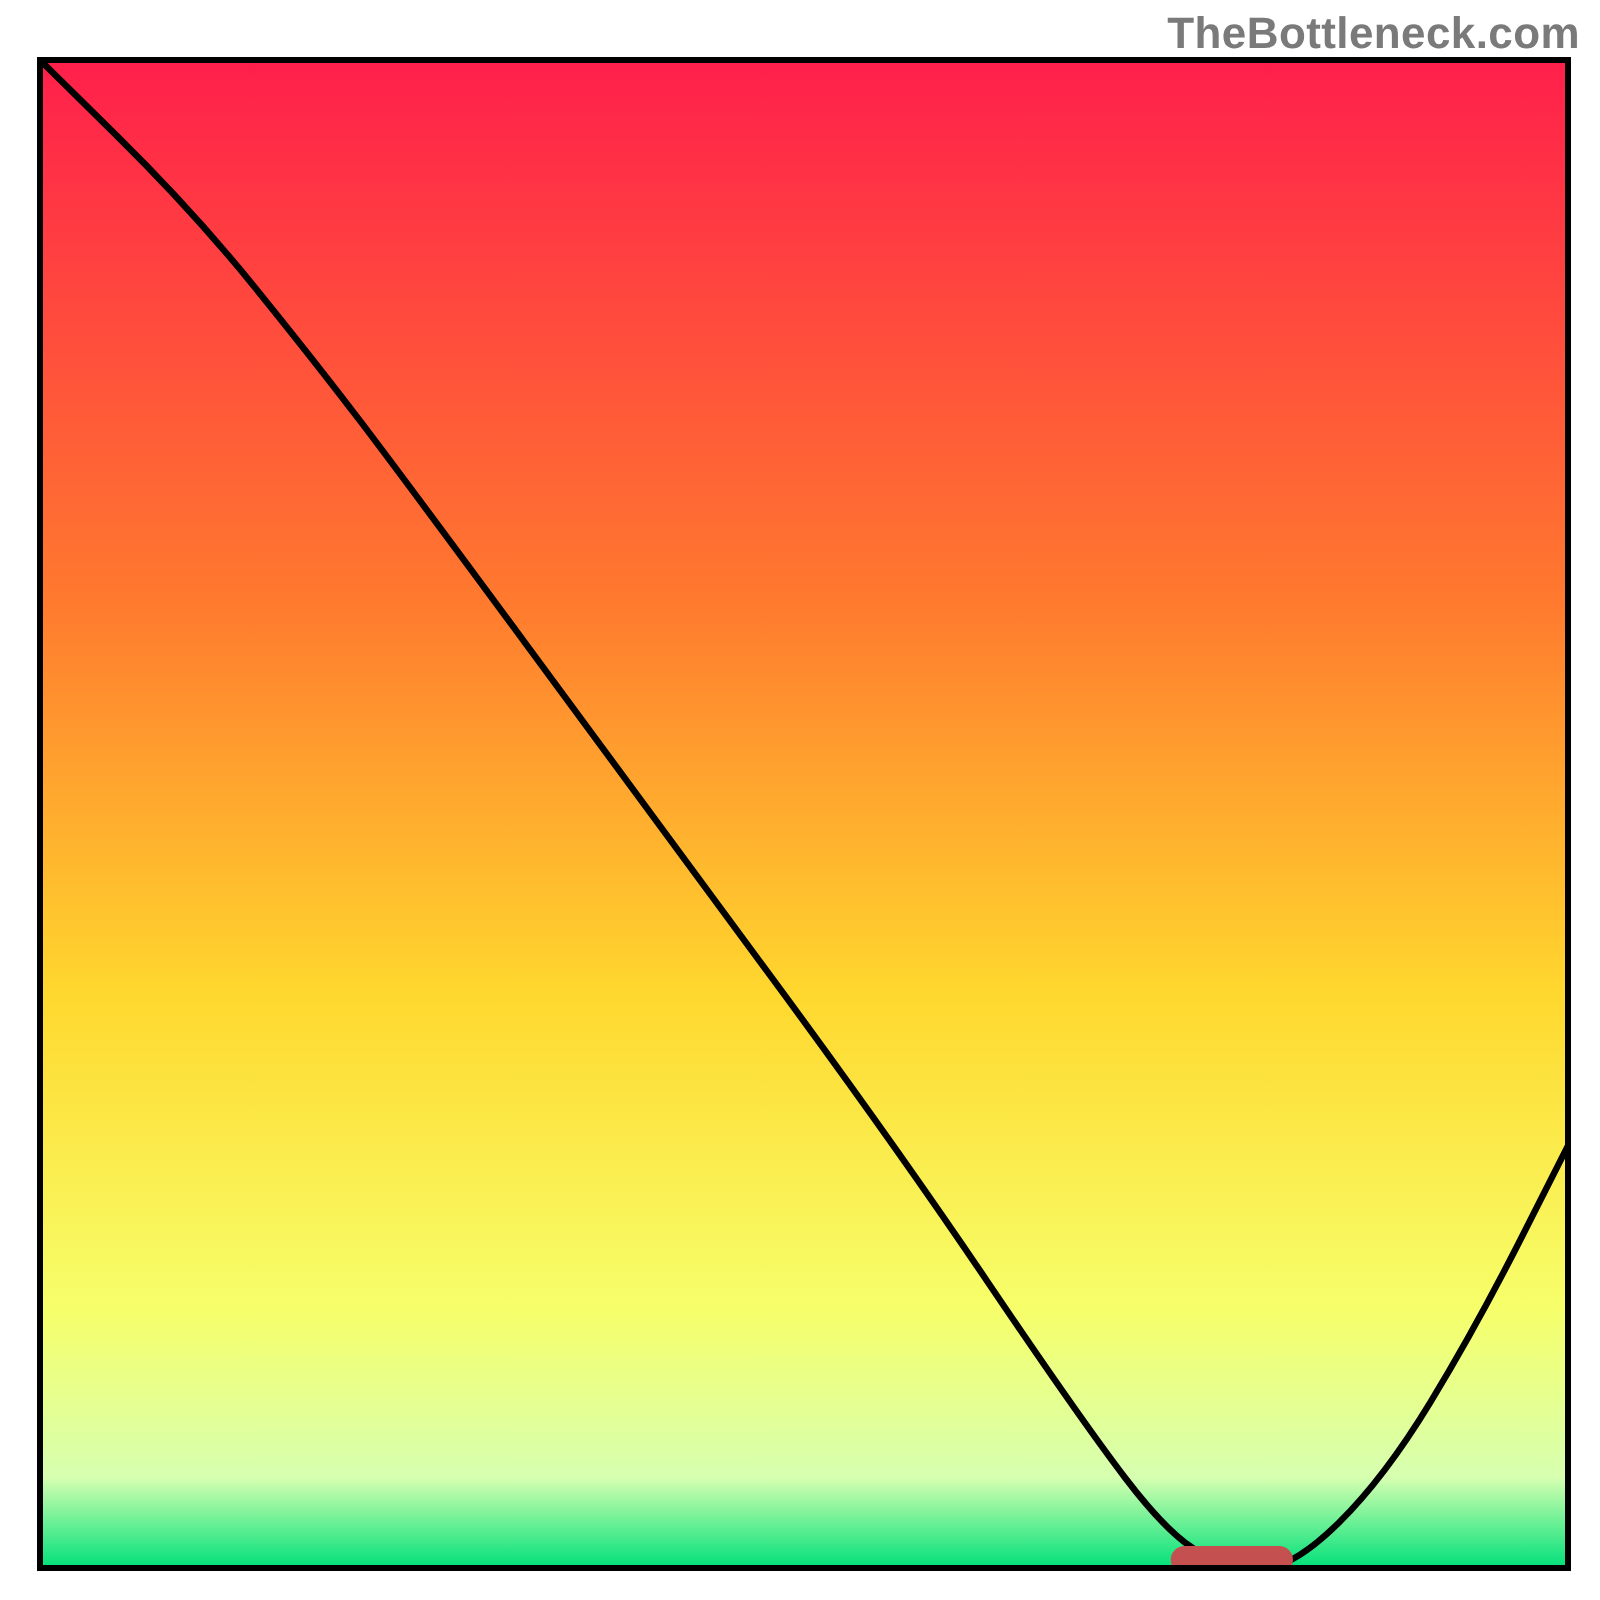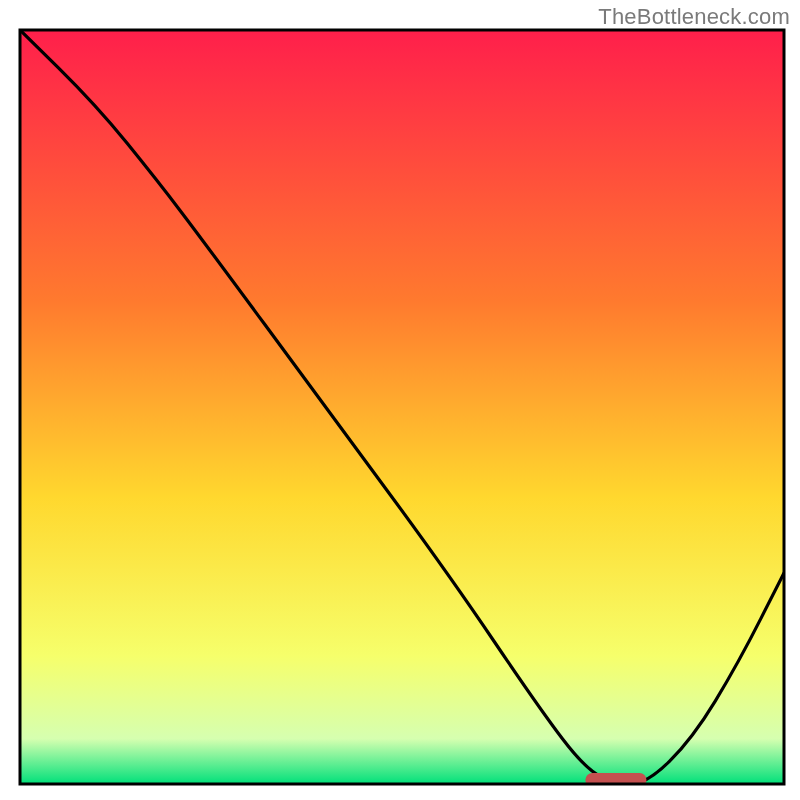--- a/index.html
+++ b/index.html
@@ -13,21 +13,21 @@
   .container {
     position: relative;
     width: 800px;
     height: 800px;
   }
   .attribution {
     position: absolute;
     top: 4px;
     right: 10px;
     font-size: 22px;
-    font-weight: 400;
+    font-weight: 700;
     color: #7a7a7a;
     letter-spacing: 0.2px;
   }
   svg.plot {
     position: absolute;
     left: 0;
     top: 0;
   }
 </style>
 </head>

